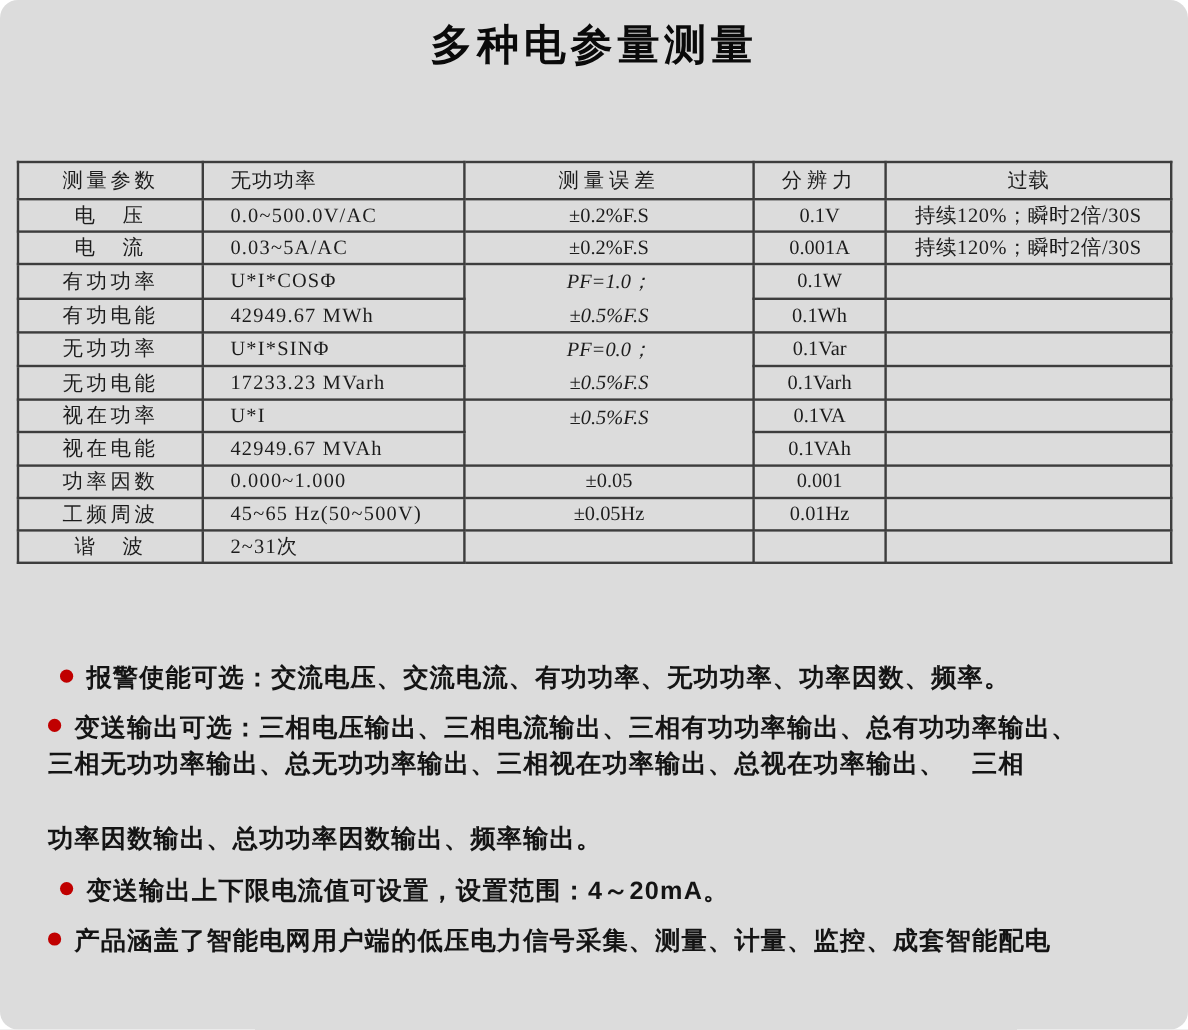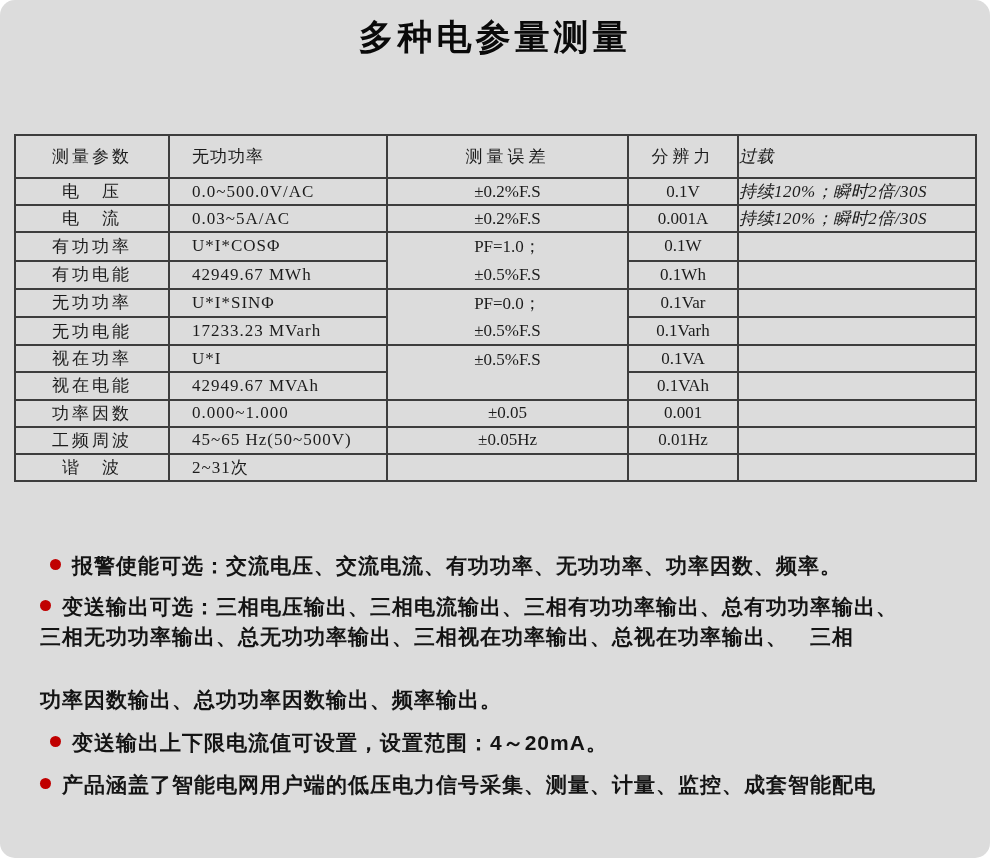--- a/index.html
+++ b/index.html
@@ -23,30 +23,30 @@
   table.spec{
     border-collapse:collapse;table-layout:fixed;width:961px;
     font-family:"Liberation Serif","DejaVu Serif",serif;
     color:#1c1c1c;font-size:17px;
   }
   table.spec th,table.spec td{
     border:2px solid #3d3d3d;
     padding:0;overflow:hidden;white-space:nowrap;
     background:#dcdcdc;
   }
-  table.spec thead tr{height:43px;padding-left:14px;}
+  table.spec thead tr{height:31px;padding-left:14px;}
   table.spec tbody tr{height:27.2px;}
   th{font-weight:normal;letter-spacing:4px;}
   .c-param{text-align:center;letter-spacing:3px;}
   .c-range{text-align:left;padding-left:22px !important;letter-spacing:1px;}
   .c-err{text-align:center;margin-left:20px;}
   .c-res{text-align:center;}
-  .c-ovl{text-align:left;letter-spacing:0.5px;font-style:italic;}
+  .c-ovl{text-align:center;letter-spacing:0.5px;}
   td.merged{vertical-align:top;}
-  .errline{height:27.2px;line-height:27.2px;}
+  .errline{height:27.2px;line-height:27.2px;font-style:italic;}
   
   .para{
     position:absolute;left:40px;width:950px;
     font-size:21px;font-weight:700;letter-spacing:1px;
     line-height:30px;color:#141414;
   }
   .para.indent{left:50px;width:940px;}
   .dot{
     display:inline-block;width:11px;height:11px;border-radius:50%;
     background:#c00000;margin-right:11px;vertical-align:3px;

